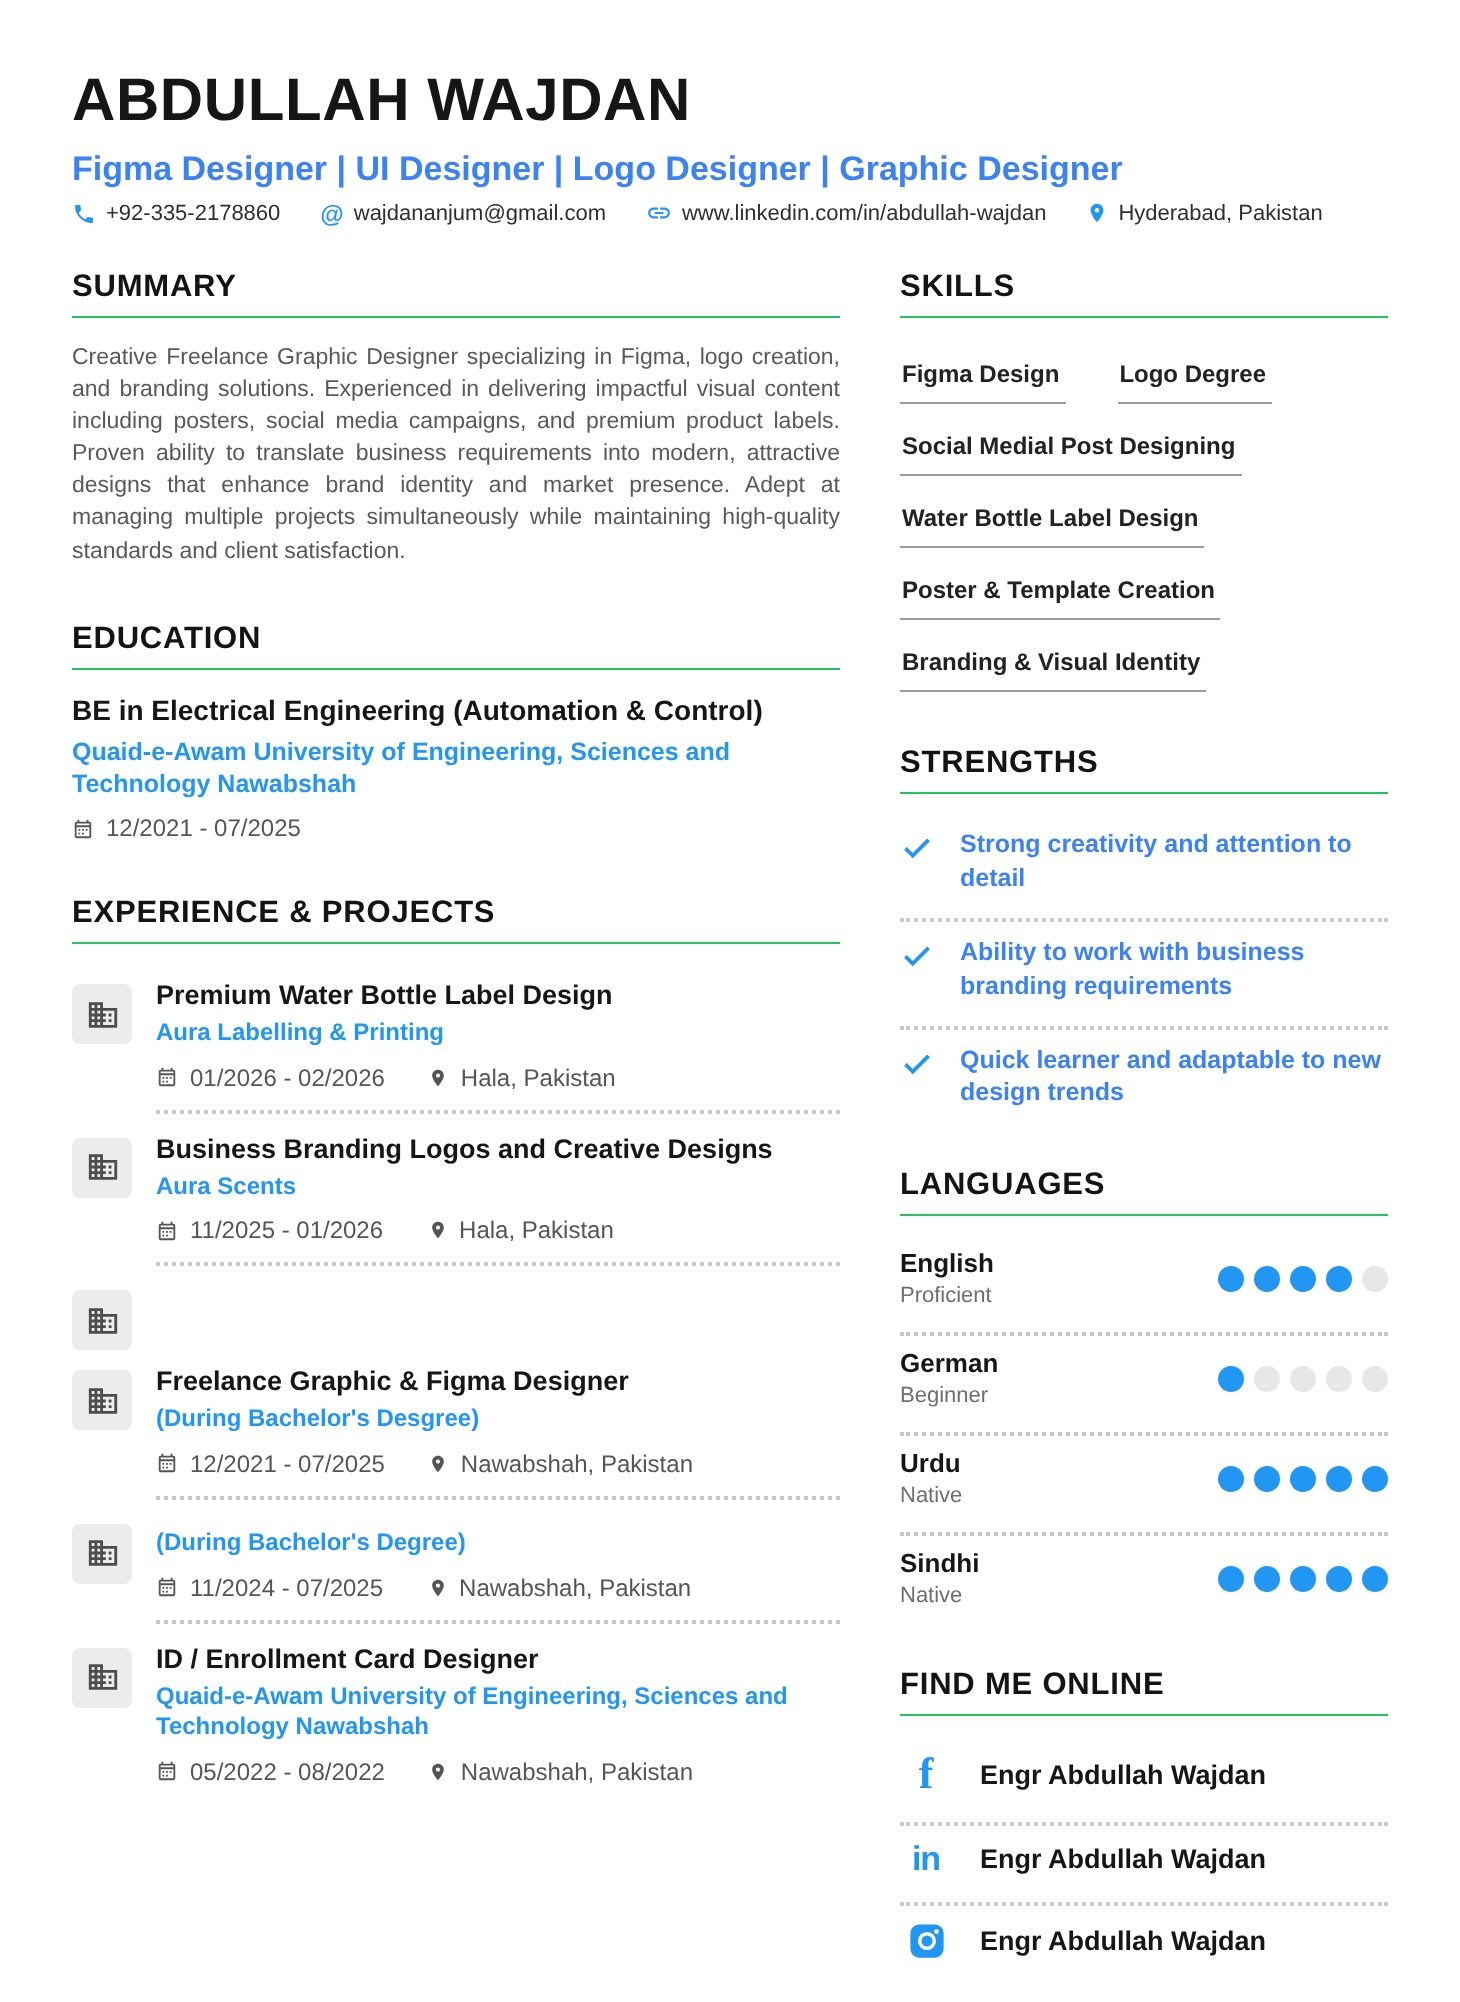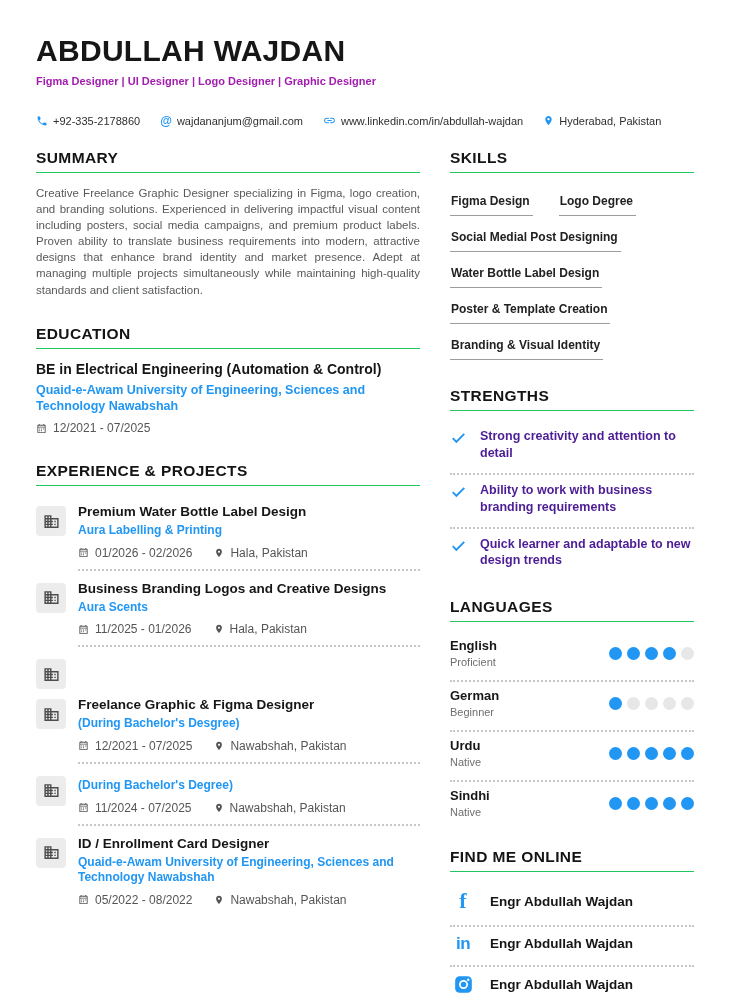--- a/index.html
+++ b/index.html
@@ -7,22 +7,22 @@
   body{
     width:730px; height:1001px; overflow:hidden;
     font-family:"Liberation Sans", sans-serif;
     color:#1a1a1a;
     position:relative;
   }
   .page{ padding:34px 36px 0 36px; }
 
   
   .name{ font-size:30px; font-weight:800; letter-spacing:.3px; color:#161616; }
-  .title-line{ font-size:11px; font-weight:700; color:#a21caf; margin-top:7px; }
-  .contact-bar{ display:flex; align-items:center; gap:20px; margin-top:27px; font-size:11px; color:#2e2e2e; font-weight:500; }
+  .title-line{ font-size:17px; font-weight:700; color:#3b82f6; margin-top:7px; }
+  .contact-bar{ display:flex; align-items:center; gap:20px; margin-top:5px; font-size:11px; color:#2e2e2e; font-weight:500; }
   .contact-item{ display:flex; align-items:center; gap:5px; }
   .contact-item .txt{ white-space:nowrap; }
   .blue-glyph{ color:#2196F3; font-weight:800; font-size:12px; line-height:1; }
 
   
   .cols{ display:flex; gap:30px; margin-top:22px; }
   .col-left{ width:384px; flex:0 0 384px; }
   .col-right{ width:244px; flex:0 0 244px; }
 
   .sec{ margin-bottom:27px; }
@@ -53,21 +53,21 @@
 
   
   .skill-wrap{ display:flex; flex-wrap:wrap; column-gap:26px; row-gap:14px; padding-top:3px;margin-top:18px; }
   .skill-chip{
     font-size:12px; font-weight:600; color:#222; padding:0 3px 7px 1px;
     border-bottom:1px solid #9c9c9c; white-space:nowrap;
   }
 
   
   .strength-item{ display:flex; gap:13px; padding:5px 0 2px 0; }
-  .strength-text{ font-size:12.5px; font-weight:700; color:#4c1d95; line-height:1.35; }
+  .strength-text{ font-size:12.5px; font-weight:700; color:#3b82f6; line-height:1.35; }
   .check{ margin-top:1px; flex:0 0 17px; }
 
   
   .lang-row{ display:flex; align-items:center; justify-content:space-between; padding:4px 0 3px 0; }
   .lang-name{ font-size:13px; font-weight:700; color:#161616; }
   .lang-level{ font-size:11px; color:#6e6e6e; margin-top:3px; }
   .dots{ display:flex; gap:5px; }
   .dots i{ width:13px; height:13px; border-radius:50%; background:#e7e7e7; display:block; }
   .dots i.filled{ background:#2196F3; }
 

